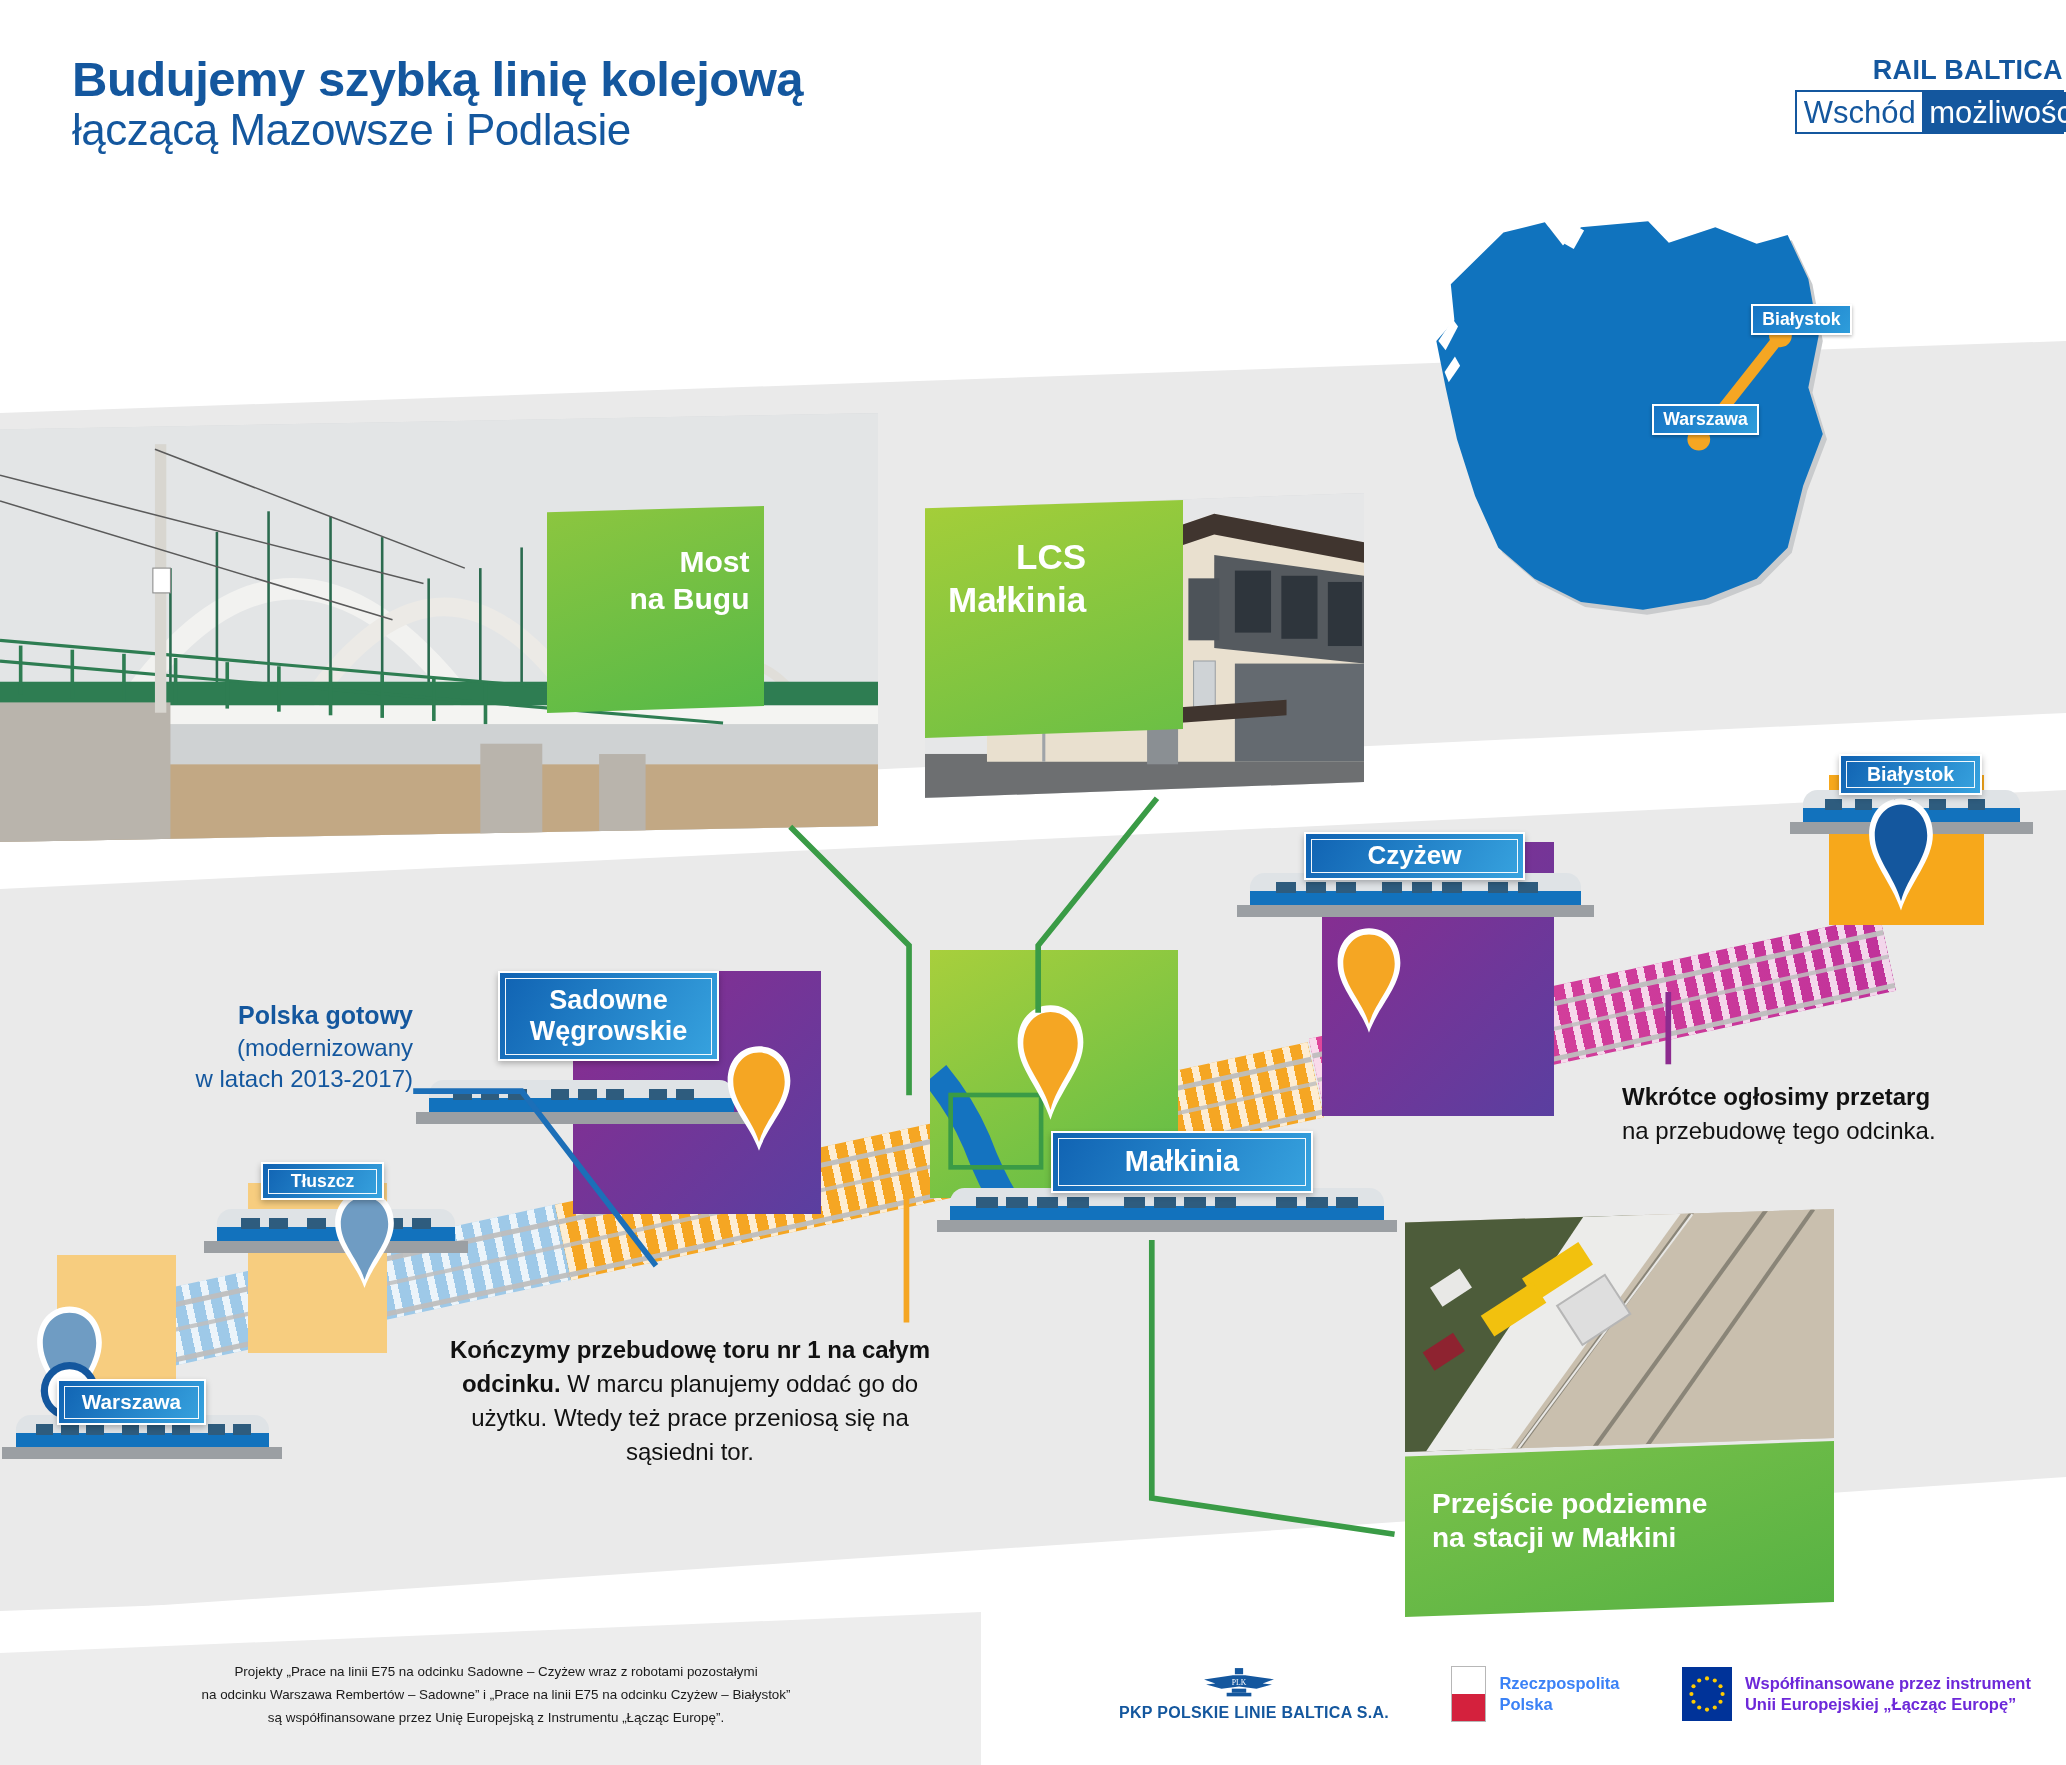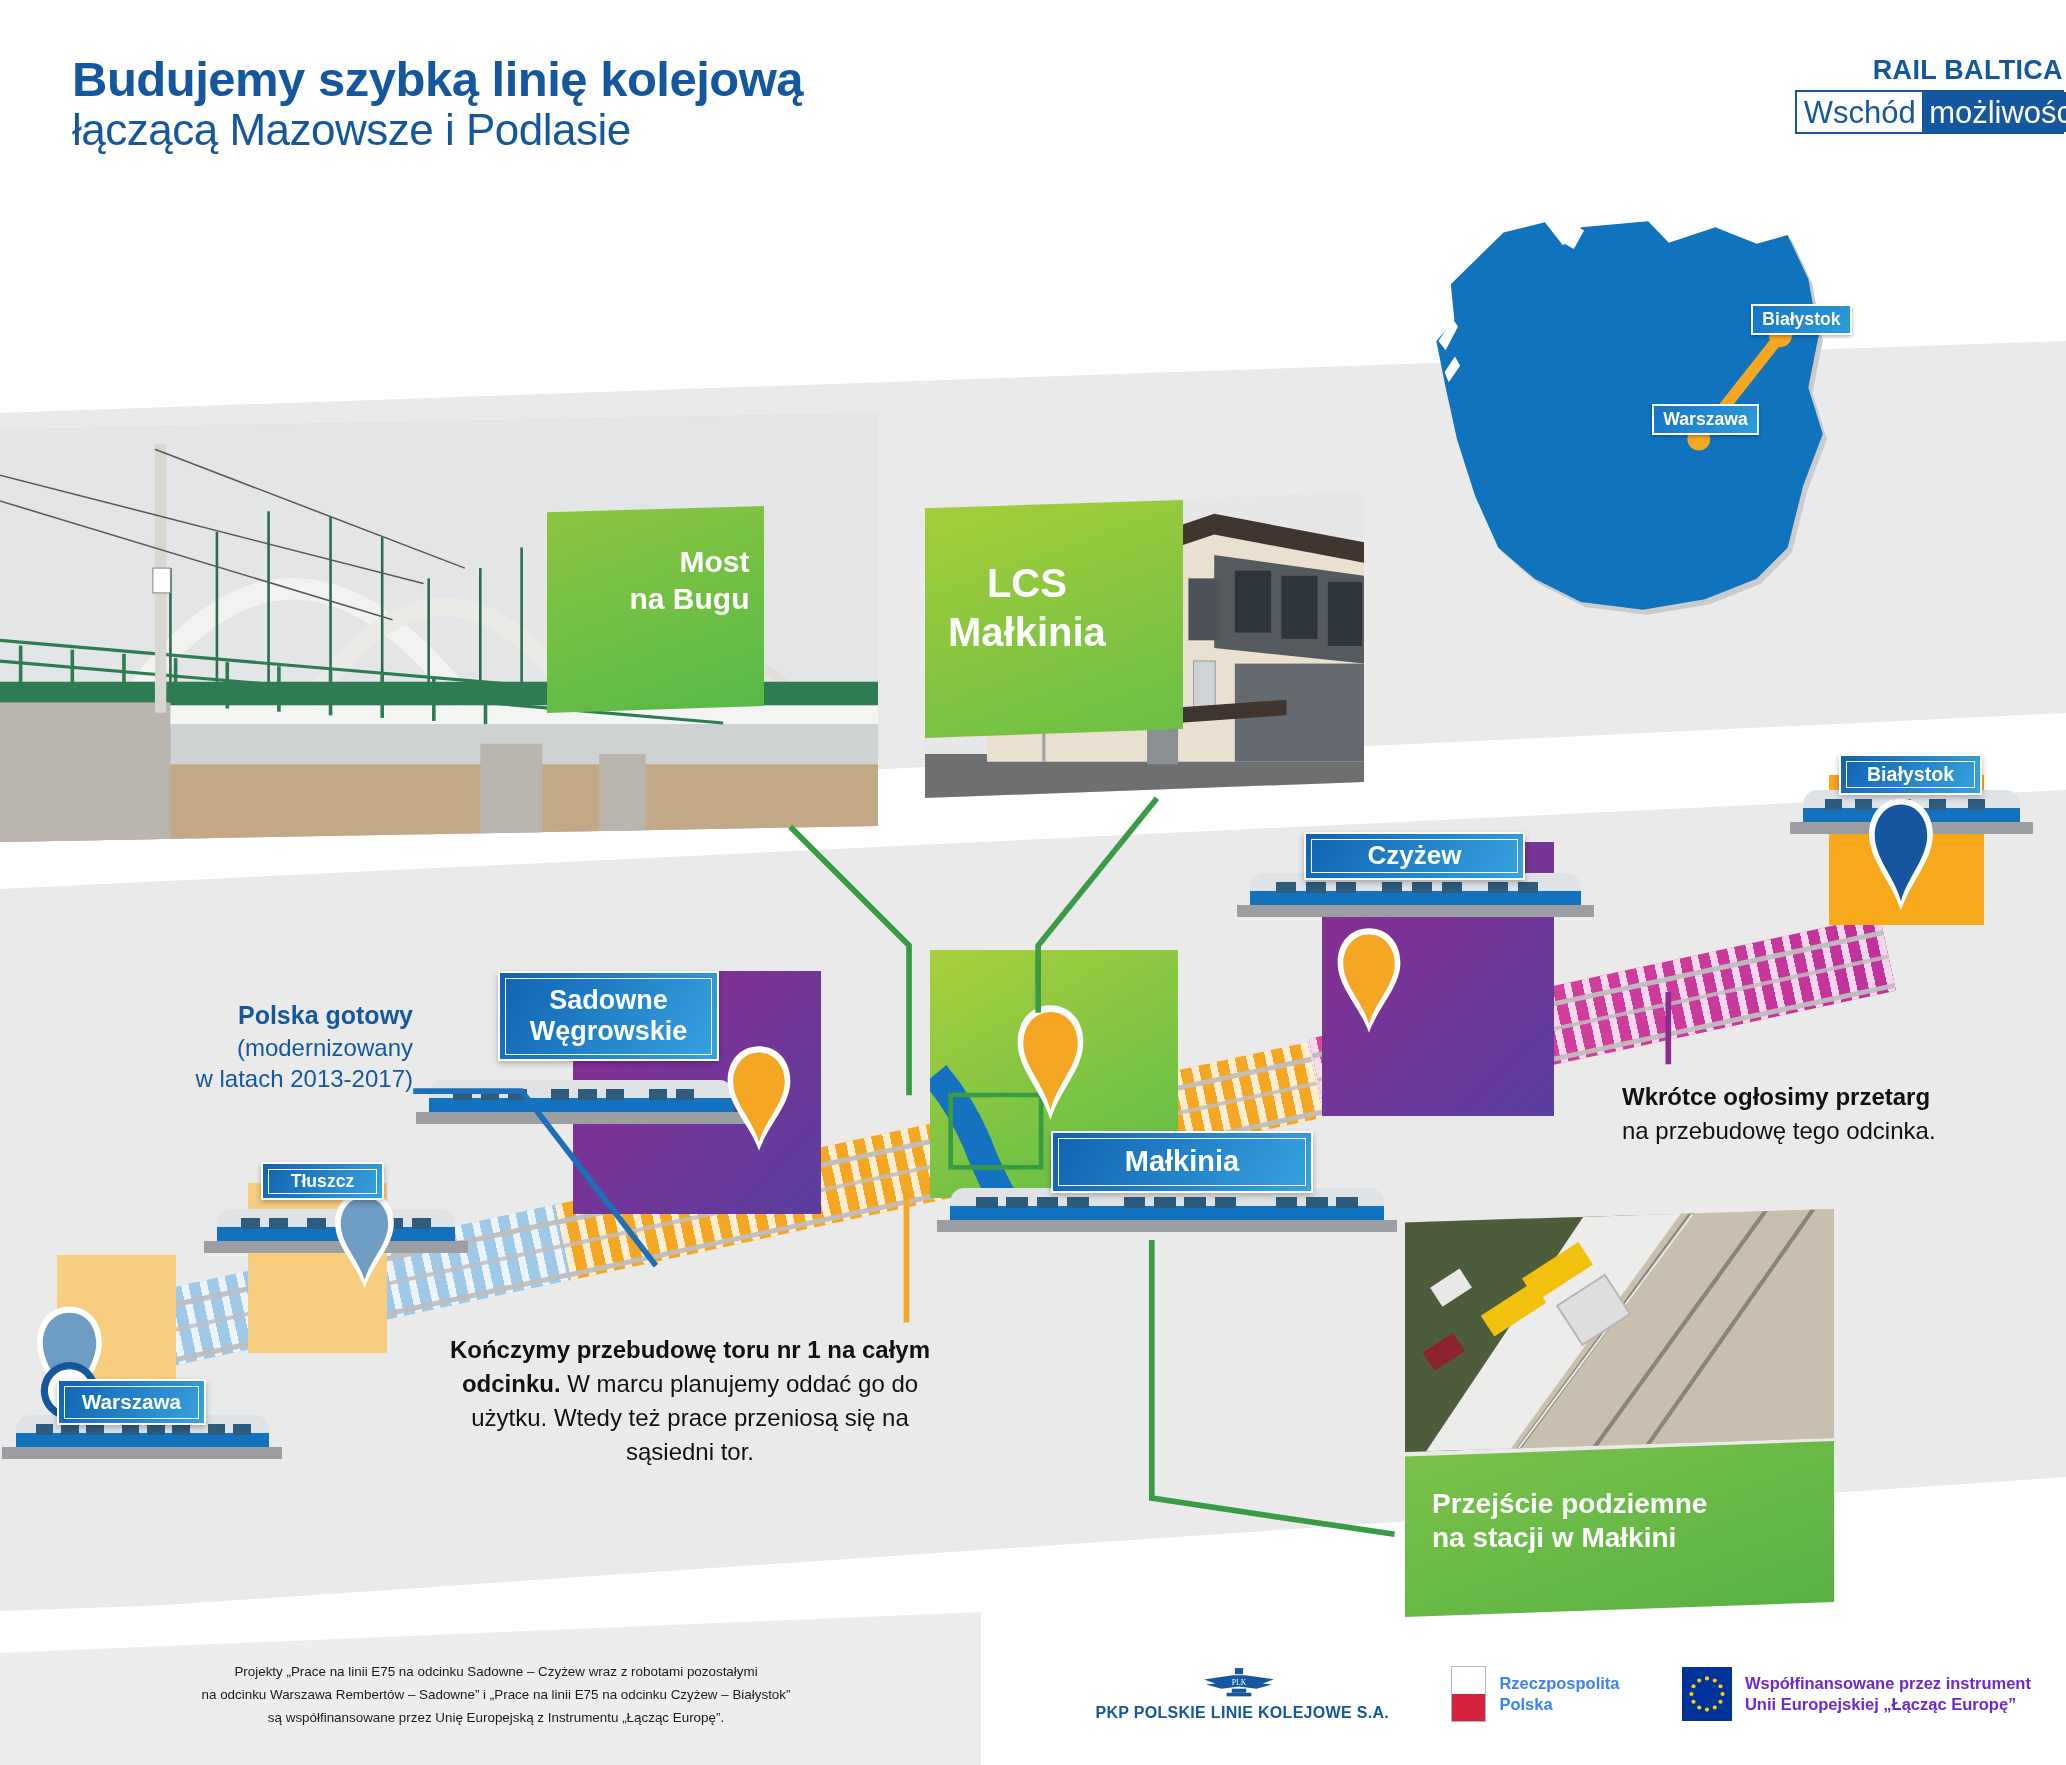--- a/index.html
+++ b/index.html
@@ -65,21 +65,21 @@
 
   
   .greentile{position:absolute;color:#ffffff;font-weight:bold;line-height:1.22;}
   .gt-most{left:547px;top:506px;width:217px;height:207px;
       background:linear-gradient(160deg,#8dc63f,#55b948);
       clip-path:polygon(0 6.2px,217px 0,217px 200px,0 207px);}
   .gt-most span{position:absolute;left:0;right:14.5px;top:38px;text-align:right;font-size:30px;}
   .gt-lcs{left:925px;top:500px;width:258px;height:238px;
       background:linear-gradient(160deg,#a5ce39,#6abf45);
       clip-path:polygon(0 8.3px,258px 0,258px 229px,0 238px);}
-  .gt-lcs span{position:absolute;left:23px;top:36px;font-size:40px;text-align:center;margin-top:23px;}
+  .gt-lcs span{position:absolute;left:23px;top:36px;font-size:35px;text-align:right;}
   .gt-under{left:1405px;top:1441px;width:429px;height:176px;
       background:linear-gradient(160deg,#7cc24a,#55b143);
       clip-path:polygon(0 15.5px,429px 0,429px 161px,0 176px);}
   .gt-under span{position:absolute;left:27px;top:46px;font-size:28px;}
 
   
   .corridor{position:absolute;transform-origin:left center;}
   .corr-blue{left:62px;top:1312px;width:517px;height:77px;
       background:#9ec9e8;transform:rotate(-12.2deg);}
   .corr-orange{left:563px;top:1204px;width:770px;height:77px;
@@ -529,21 +529,21 @@
     <div class="pkp-logo">
       <svg class="pkp-mark" width="72" height="34" viewBox="0 0 140 66">
         <g fill="#14579e">
           <rect x="62" y="4" width="16" height="12"></rect>
           <path d="M58,18 L2,26 L24,34 L6,36 L36,44 L70,40 L104,44 L134,36 L116,34 L138,26 L82,18 Z"></path>
           <rect x="56" y="44" width="28" height="8"></rect>
           <rect x="46" y="52" width="48" height="7"></rect>
         </g>
         <text x="70" y="36" font-size="15" font-family="'Liberation Serif',serif" fill="#ffffff" text-anchor="middle">PLK</text>
       </svg>
-      <div class="pkp-txt">PKP POLSKIE LINIE KOLEJOWE S.A.</div>
+      <div class="pkp-txt">PKP POLSKIE LINIE BALTICA S.A.</div>
     </div>
 
     <div class="flag-grp">
       <div class="pl-flag">
         <div class="w"></div>
           <div class="r"></div>
       </div>
       <div class="flag-cap">
         <div>Rzeczpospolita</div>
         <div>Polska</div>

